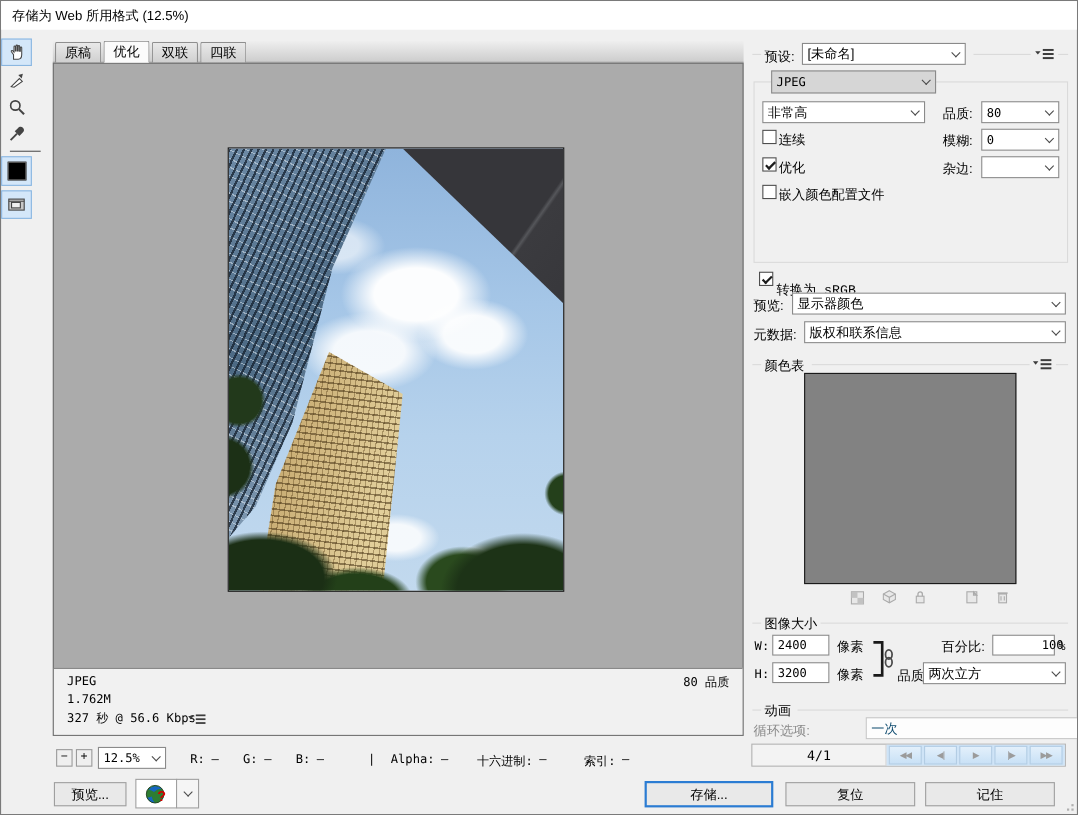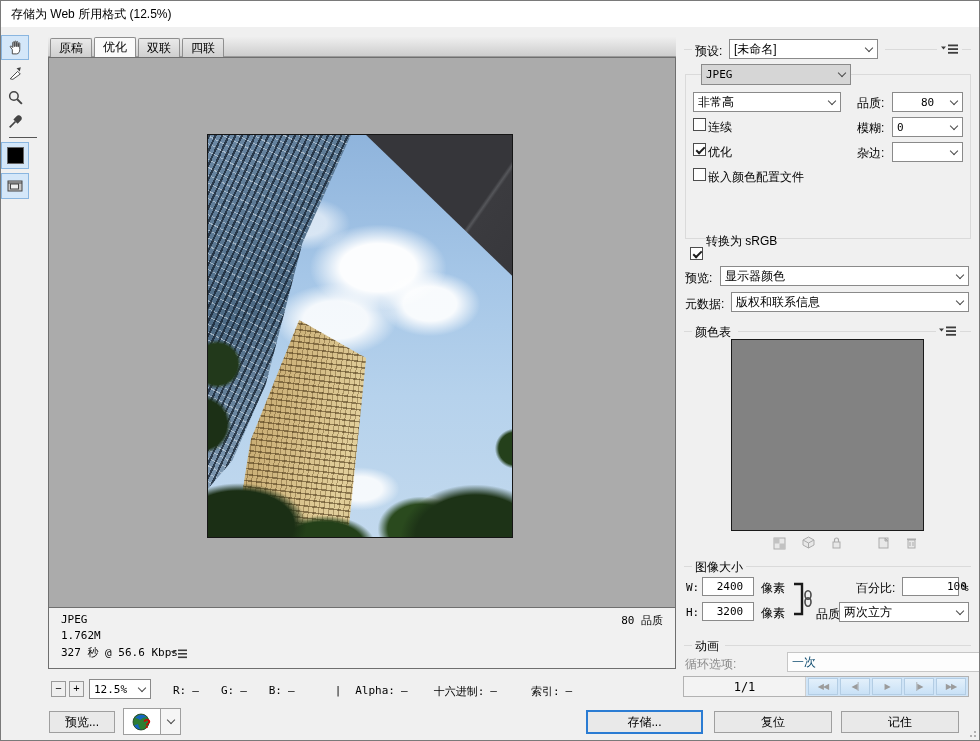--- a/index.html
+++ b/index.html
@@ -37,21 +37,21 @@
   .combo { position:absolute; display:flex; align-items:center; background:#fff;
            border:1px solid #8a8a8a; height:20px; font-size:12px; }
   .combo .val { flex:1; padding-left:4px; white-space:nowrap; overflow:hidden; }
   .carr { width:16px; height:100%; display:flex; align-items:center; justify-content:center; flex:none; }
   .chev { width:6px; height:6px; border-right:1px solid #4a4a4a; border-bottom:1px solid #4a4a4a;
           transform:rotate(45deg); margin-top:-3px; }
   .combo.gray { background:#d6d6d6; }
   .combo.dis { color:#0c4a6e; border-color:#c6c6c6; background:#fdfdfd;margin-left:41px; }
   .combo.dis .chev { border-color:#bcbcbc; }
   .field { position:absolute; background:#fff; border:1px solid #8a8a8a; height:19px;
-           font-size:12px; padding:2px 0 0 4px;text-align:center; }
+           font-size:12px; padding:2px 0 0 4px; }
   .lbl { position:absolute; white-space:nowrap; font-size:12px; }
   .cb { position:absolute; width:13px; height:13px; background:#fff; border:1px solid #4d4d4d; }
   .cb.checked::after { content:""; position:absolute; left:2px; top:3px; width:7px; height:3px;
           border-left:2px solid #1d1d1d; border-bottom:2px solid #1d1d1d; transform:rotate(-45deg); }
   .gline { position:absolute; border-top:1px solid #dadada; }
   .gbox { position:absolute; border:1px solid #dadada; }
 
   .btn { position:absolute; background:#e9e9e9; border:1px solid #9f9f9f; text-align:center;
          font-size:12px; display:flex; align-items:center; justify-content:center; }
   .btn.def { border:2px solid #2b7cd3; }
@@ -256,21 +256,21 @@
       </span>
   </div>
 
   <div class="combo" style="left:692px; top:91px; width:148px;">
     <span class="val">非常高</span>
     <span class="carr">
         <span class="chev"></span>
       </span>
   </div>
   <div class="lbl" style="left:856px; top:94px;">品质:</div>
-  <div class="combo" style="left:891px; top:91px; width:71px;padding-left:24px;">
+  <div class="combo" style="left:891px; top:91px; width:71px;">
     <span class="val mono" style="font-size:11px;">80</span>
     <span class="carr">
         <span class="chev"></span>
       </span>
   </div>
 
   <div class="cb" style="left:692px; top:117px;"></div>
   <div class="lbl" style="left:707px; top:118px;">连续</div>
   <div class="lbl" style="left:856px; top:119px;">模糊:</div>
   <div class="combo" style="left:891px; top:116px; width:71px;">
@@ -287,21 +287,21 @@
     <span class="val"></span>
     <span class="carr">
         <span class="chev"></span>
       </span>
   </div>
 
   <div class="cb" style="left:692px; top:167px;"></div>
   <div class="lbl" style="left:707px; top:168px;">嵌入颜色配置文件</div>
 
   <div class="cb checked" style="left:689px; top:246px;"></div>
-  <div class="lbl" style="left:705px; top:232px;">转换为 sRGB</div>
+  <div class="lbl" style="left:705px; top:254px;font-family:Liberation Mono, monospace;">转换为 sRGB</div>
 
   <div class="lbl" style="left:684px; top:269px;">预览:</div>
   <div class="combo" style="left:719px; top:265px; width:249px;">
     <span class="val">显示器颜色</span>
     <span class="carr">
         <span class="chev"></span>
       </span>
   </div>
 
   <div class="lbl" style="left:684px; top:295px;">元数据:</div>
@@ -385,21 +385,21 @@
 
   <div class="lbl" style="left:684px; top:655px; color:#8a8a8a;">循环选项:</div>
   <div class="combo dis" style="left:745px; top:651px; width:223px;">
     <span class="val">一次</span>
     <span class="carr">
         <span class="chev"></span>
       </span>
   </div>
 
   <div class="playbar">
-    <div class="fcount mono">1/1</div>
+    <div class="fcount mono">4/1</div>
     <div class="pbtns">
       <div class="pbtn">
           <span>◀◀</span>
         </div>
       <div class="pbtn">
           <span>◀|</span>
         </div>
       <div class="pbtn">
           <span>▶</span>
         </div>

